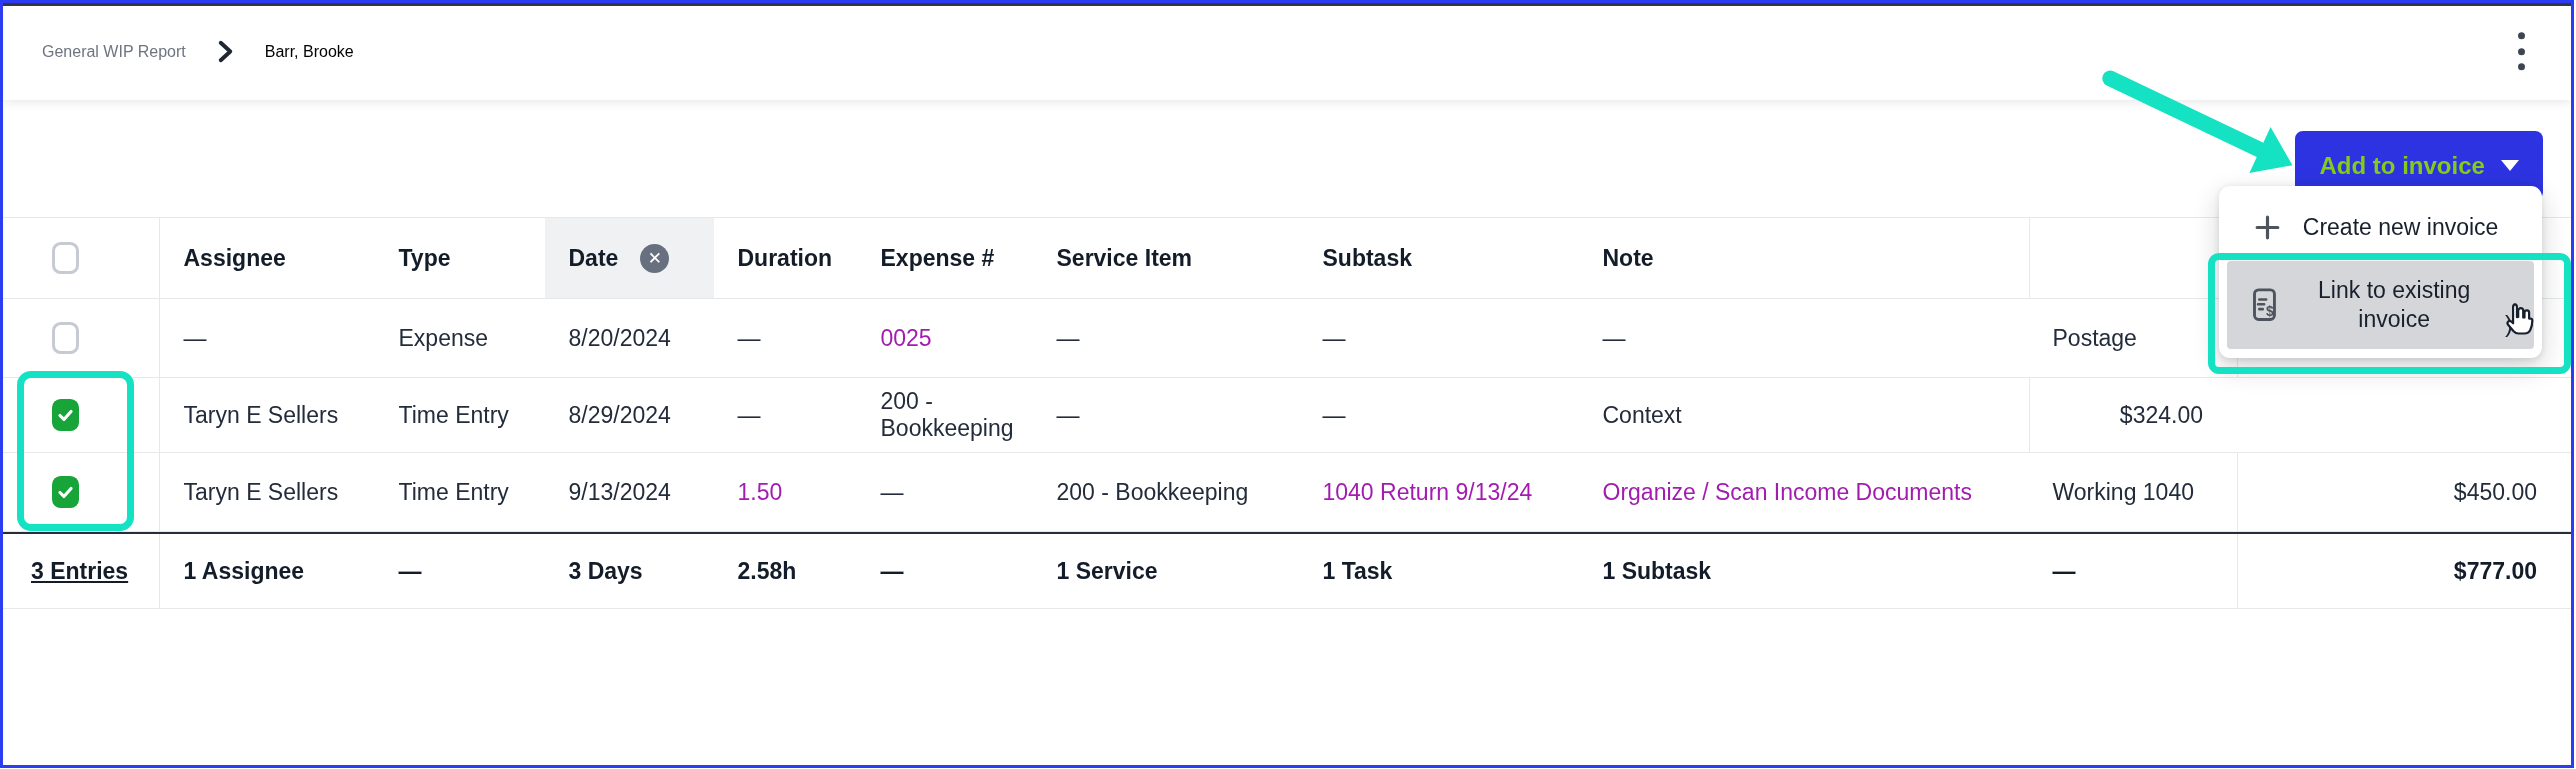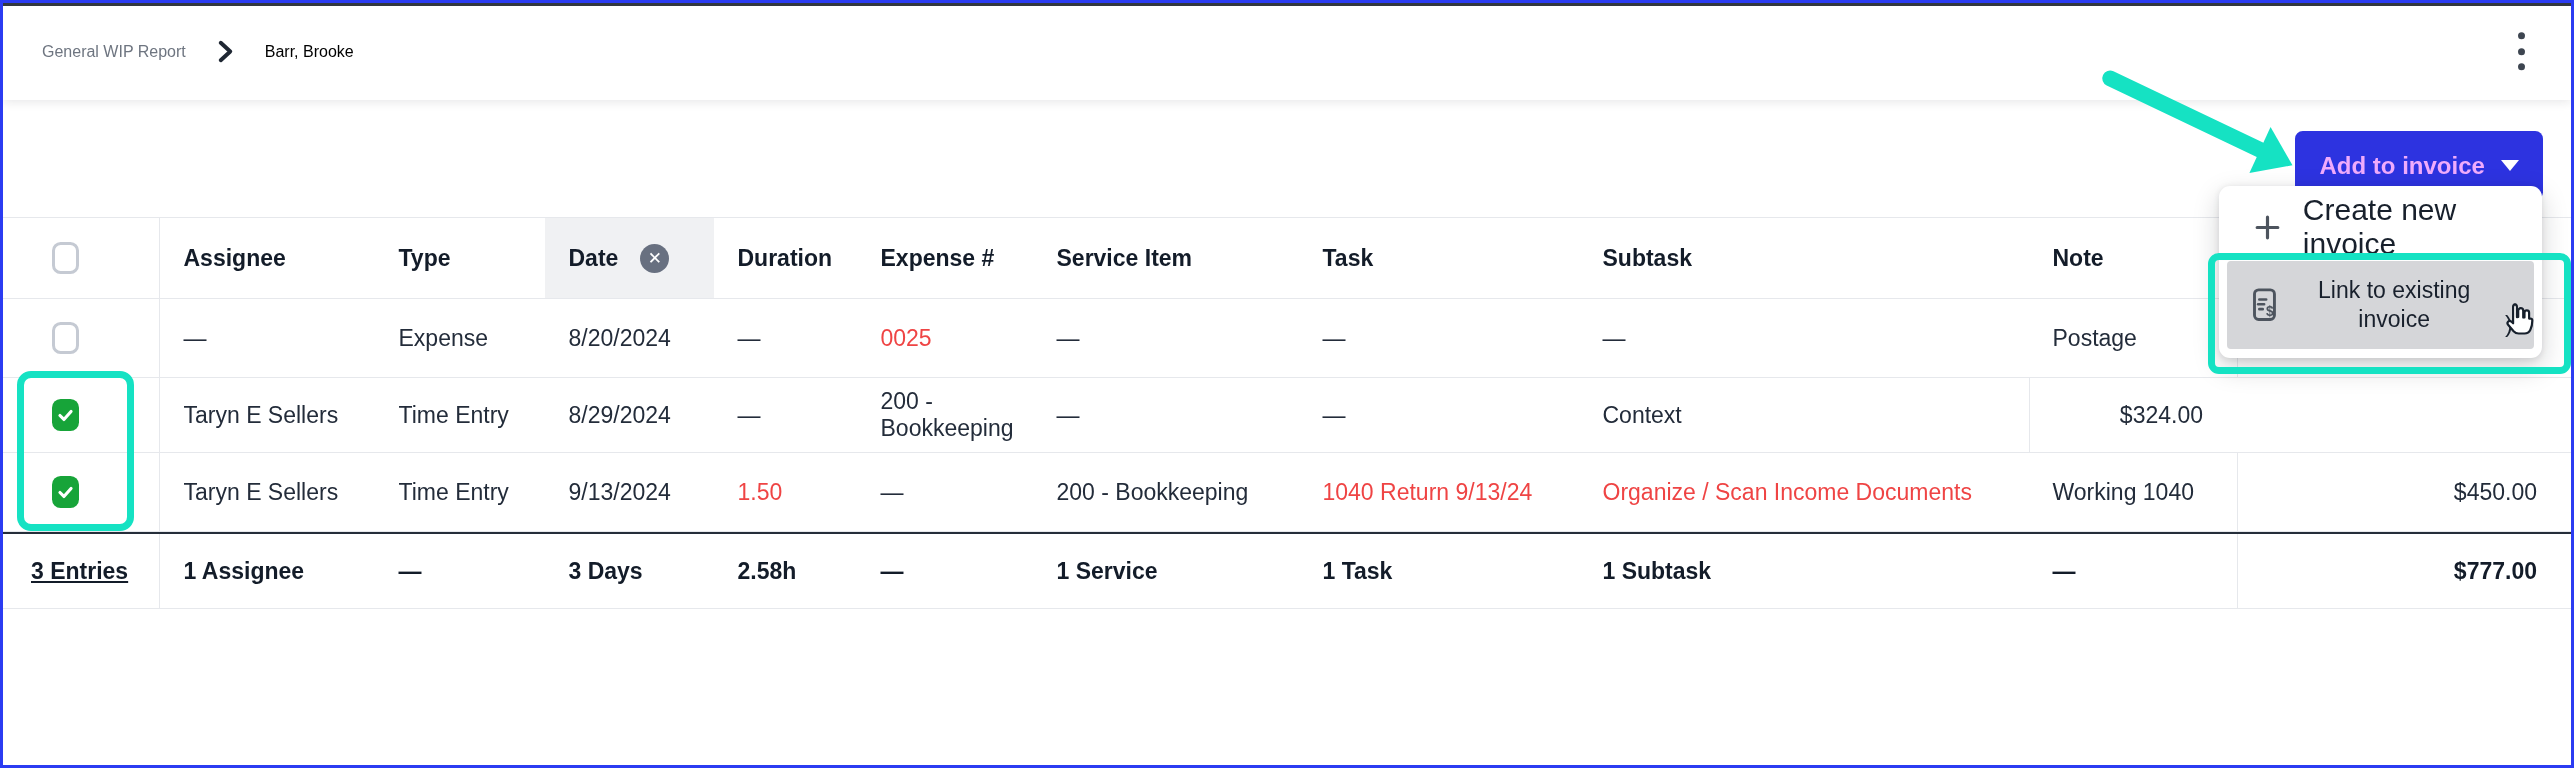--- a/index.html
+++ b/index.html
@@ -17,53 +17,53 @@
   .crumb-parent{color:#6e7580;}
   .crumb-current{color:#000000;font-weight:normal;}
   .chev svg{display:block;}
   .kebab{position:absolute;right:41px;top:50%;transform:translateY(-50%);
     display:flex;flex-direction:column;gap:8.6px;cursor:pointer;padding:4.7px;}
   .kebab i{width:7px;height:7px;border-radius:50%;background:#3d4550;display:block;}
 
   
   .toolbar{position:absolute;top:97px;left:0;right:0;height:117px;background:#fff;}
   .btn-add{position:absolute;left:2292px;top:31px;width:248px;height:69px;border:none;
-    background:#2d33e0;color:#f0abfc;font-weight:bold;font-size:24px;border-radius:7.8px;
+    background:#2d33e0;color:#84cc16;font-weight:bold;font-size:24px;border-radius:7.8px;
     display:flex;align-items:center;justify-content:center;gap:15.7px;cursor:pointer;
     font-family:inherit;}
   .caret{width:0;height:0;border-left:9.4px solid transparent;border-right:9.4px solid transparent;
     border-top:11px solid #fff;}
 
   
   .table{position:absolute;top:214px;left:0;width:2568px;z-index:1;}
   .trow{display:grid;grid-template-columns:157px 215px 170px 169px 143px 176px 266px 280px 450px 208px 334px;
     border-bottom:0.8px solid #e6e8ec;background:#fff;align-items:center;font-size:23px;}
   .trow>div{display:flex;align-items:center;height:100%;padding-left:23.5px;box-sizing:border-box;}
   .cell-check{padding-left:49px !important;border-right:0.8px solid #e6e8ec;text-decoration:underline;}
   .cell-amount{justify-content:flex-end;padding-right:34px !important;border-left:0.8px solid #e6e8ec;}
   .thead{height:80px;border-top:0.8px solid #e6e8ec;font-weight:bold;color:#131c29;}
   .thead .cell-date{background:#f0f1f3;}
   .r1{height:78px;}.r2{height:74px;}.r3{height:78px;}
   .tfoot{height:74px;font-weight:bold;color:#131c29;border-top:2.4px solid #252e3a;}
   .tfoot .cell-check{padding-left:28px !important;}
-  .link{color:#ef4444;cursor:pointer;}
+  .link{color:#a21caf;cursor:pointer;}
   .xcircle{width:29px;height:29px;border-radius:50%;background:#687080;color:#fff;
     display:flex;align-items:center;justify-content:center;font-size:17px;font-weight:bold;
     margin-left:22px;cursor:pointer;}
 
   
   .cb{width:27px;height:32px;border-radius:8.6px;box-sizing:border-box;cursor:pointer;flex:none;}
   .cb.unchecked{border:3.1px solid #c5cad3;background:#fff;}
   .cb.checked{background:#17a439;display:flex;align-items:center;justify-content:center;}
 
   
   .dropdown{position:absolute;left:2216px;top:183px;width:323px;background:#fff;border-radius:11px;
     box-shadow:0 9.4px 27px rgba(15,20,30,.18),0 1.6px 6.3px rgba(15,20,30,.10);z-index:40;padding:7.8px 7.8px 9.4px 7.8px;box-sizing:border-box;}
   .dd-item1{height:67px;display:flex;align-items:center;gap:22px;padding-left:27px;cursor:pointer;
-    font-size:30px;color:#18202c;}
+    font-size:23px;color:#18202c;}
   .dd-item2{height:88px;background:#d5d6d9;border-radius:3.9px;display:flex;align-items:center;
     padding-left:22px;cursor:pointer;font-size:23px;color:#18202c;}
   .dd-item2 .lbl{flex:1;text-align:center;line-height:1.25;padding:0 34px 0 6.3px;}
   .icon-plus svg,.icon-invoice svg{display:block;}
 
   
   .anno-box-checks{position:absolute;left:14px;top:368px;width:103px;height:146px;
     border:7.8px solid #15e2c3;border-radius:14px;z-index:60;pointer-events:none;}
   .anno-box-item{position:absolute;left:2205px;top:250px;width:349px;height:107px;
     border:7.8px solid #15e2c3;border-radius:11px;z-index:60;pointer-events:none;}
@@ -108,21 +108,20 @@
         </div>
       <div>Assignee</div>
       <div>Type</div>
       <div class="cell-date">
         <span>Date</span>
         <span class="xcircle">✕</span>
       </div>
       <div>Duration</div>
       <div>Expense #</div>
       <div>Service Item</div>
-      <div>Task</div>
       <div>Subtask</div>
       <div>Note</div>
       <div class="cell-amount"></div>
     </div>
 
     <div class="trow r1">
       <div class="cell-check">
           <span class="cb unchecked"></span>
         </div>
       <div>—</div>

